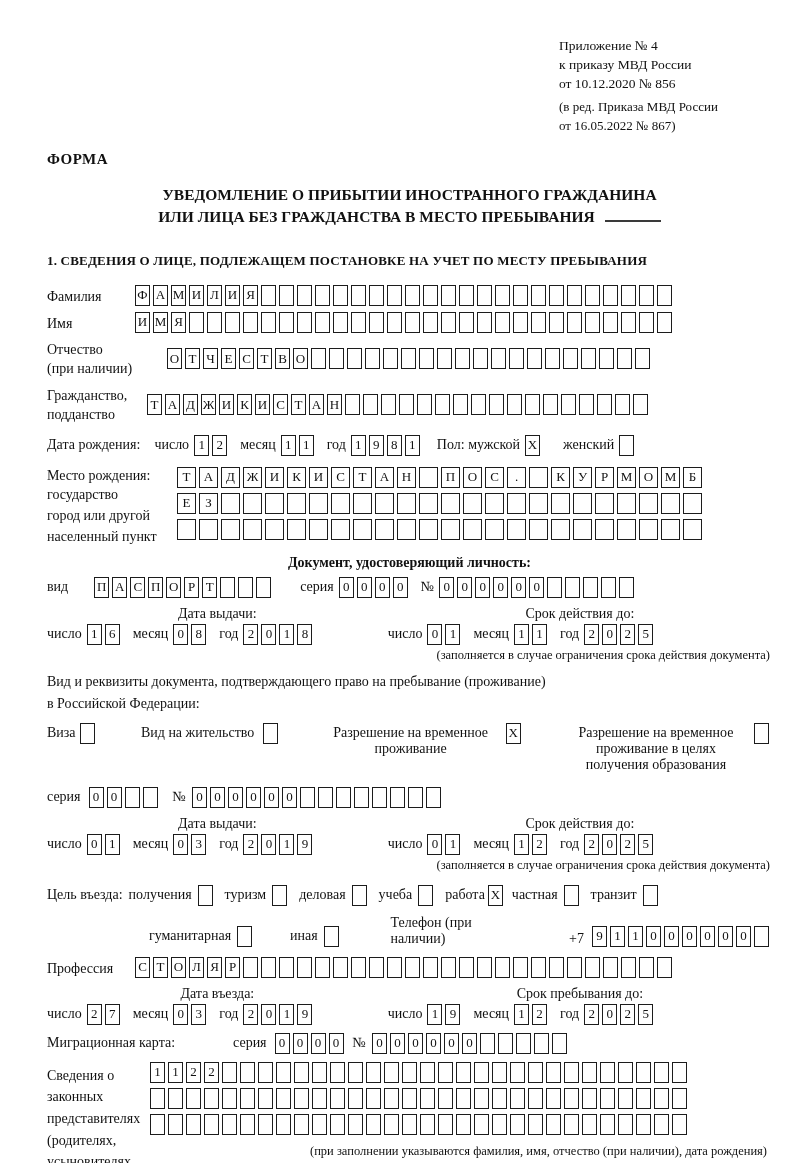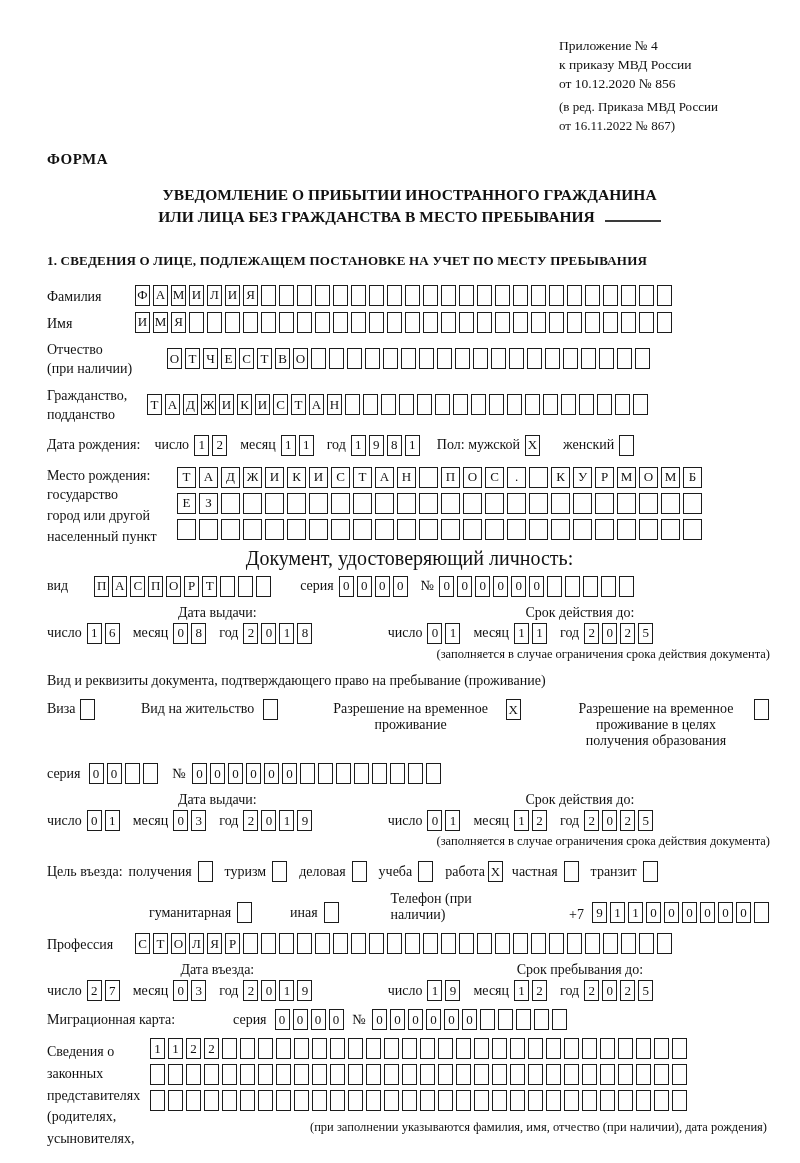--- a/index.html
+++ b/index.html
@@ -37,21 +37,21 @@
 
   
   .datepair { display: flex; margin-top: 8px; }
   .datecol-l { width: 47%; } .datecol-r { flex: 1; }
   .dhead { text-align: center; font-size: 14px; margin-bottom: 2px; }
   .dline { display: flex; align-items: center; font-size: 14px; }
   .dline .lbl { margin: 0 5px 0 0; }
   .dline .boxes { margin-right: 10px; }
   .note-right { text-align: right; font-size: 12.5px; margin-top: 3px; padding-right: 2px; }
 
-  .center-head { text-align: center; font-weight: normal; font-size: 20px; }
+  .center-head { text-align: center; font-weight: bold; font-size: 14px; margin-top: 8px; }
   .para { font-size: 14px; line-height: 1.6; margin-top: 8px; }
 
   
   .opts { display: flex; justify-content: space-between; margin-top: 6px; }
   .opt { display: flex; align-items: flex-start; }
   .opt .optlabel { font-size: 14px; padding-top: 3px; }
   .opt .boxes { margin-left: 9px; padding-top: 1px; }
   .opt .optlabel.c170 { width: 172px; text-align: center; }
   .opt .optlabel.c180 { width: 178px; text-align: center; }
 
@@ -81,21 +81,21 @@
 
 <div class="page">
 
   <div class="annex">
     <div>Приложение № 4</div>
     <div>к приказу МВД России</div>
     <div>от 10.12.2020 № 856</div>
   </div>
   <div class="annex-edit">
     <div>(в ред. Приказа МВД России</div>
-    <div>от 16.11.2022 № 867)</div>
+    <div>от 16.05.2022 № 867)</div>
   </div>
   <div class="forma">ФОРМА</div>
 
   <div class="title">
     <div>УВЕДОМЛЕНИЕ О ПРИБЫТИИ ИНОСТРАННОГО ГРАЖДАНИНА</div>
     <div><span>ИЛИ ЛИЦА БЕЗ ГРАЖДАНСТВА В МЕСТО ПРЕБЫВАНИЯ</span><span class="title-underline"></span></div>
   </div>
 
   <div class="section-head">1. СВЕДЕНИЯ О ЛИЦЕ, ПОДЛЕЖАЩЕМ ПОСТАНОВКЕ НА УЧЕТ ПО МЕСТУ ПРЕБЫВАНИЯ</div>
 
@@ -444,20 +444,21 @@
             <span class="cell">2</span>
             <span class="cell">5</span>
           </span>
       </div>
     </div>
   </div>
   <div class="note-right">(заполняется в случае ограничения срока действия документа)</div>
 
   <div class="para">
     <div>Вид и реквизиты документа, подтверждающего право на пребывание (проживание)</div>
+    <div>в Российской Федерации:</div>
   </div>
 
   <div class="opts">
     <div class="opt">
       <span class="optlabel">Виза</span>
       <span class="boxes" style="margin-left:4px">
           <span class="cell"></span>
         </span>
     </div>
     <div class="opt">

